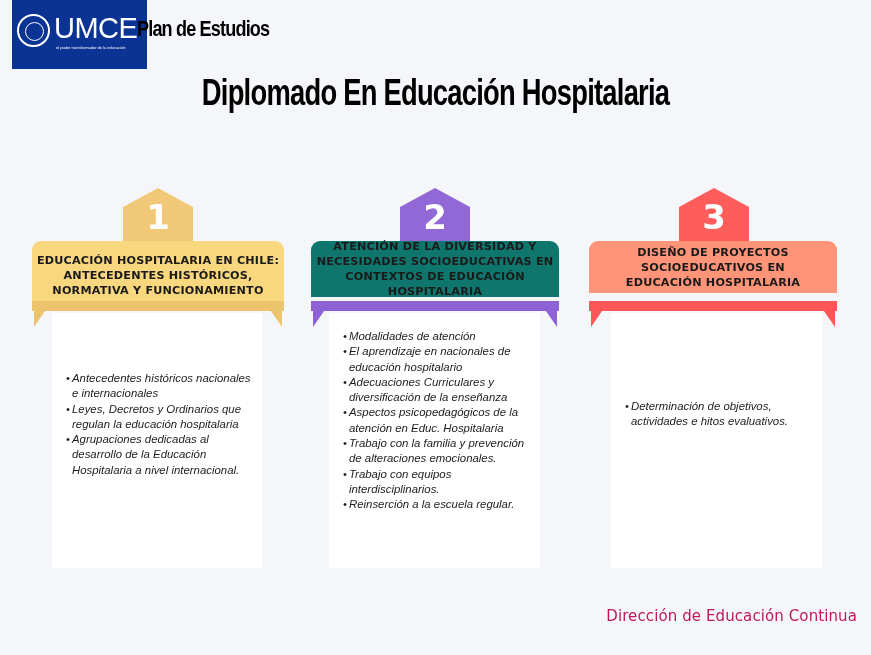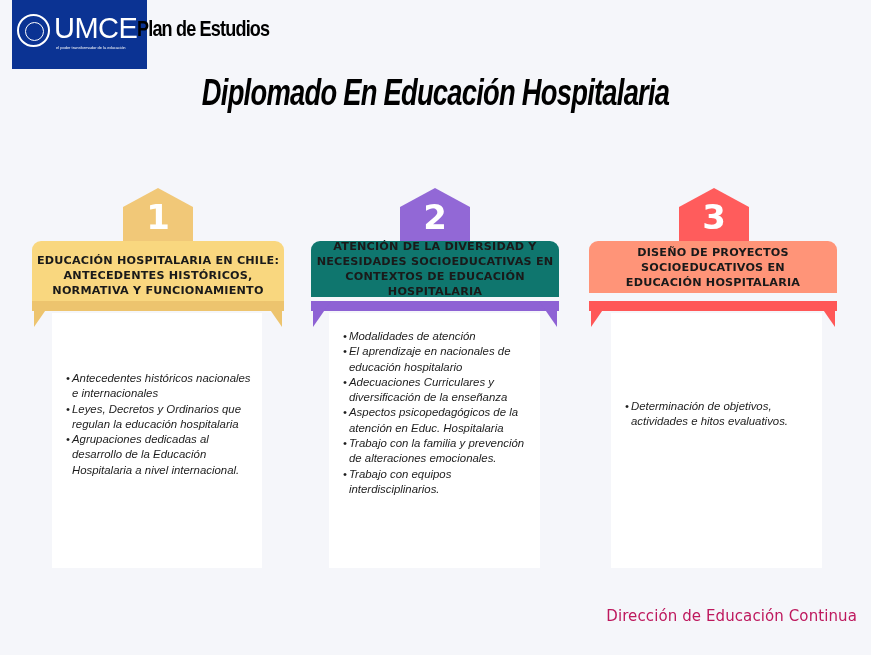--- a/index.html
+++ b/index.html
@@ -14,21 +14,21 @@
   .logo-text { position: absolute; left: 42px; top: 10px; color: #fff; font-family: "Liberation Sans", sans-serif;
                font-size: 29px; letter-spacing: -0.5px; line-height: 36px; }
   .logo-sub { position: absolute; left: 44px; top: 45px; color: #fff; font-size: 4px; white-space: nowrap; }
 
   .plan-label { position: absolute; left: 137px; top: 16px; font-family: "Liberation Sans", sans-serif;
                 font-weight: bold; font-size: 22px; letter-spacing: -1px; color: #000; transform: scaleX(0.82);
                 transform-origin: left; white-space: nowrap; }
 
   .main-title { position: absolute; left: 0; width: 871px; top: 72px; text-align: center;
                 font-family: "Liberation Sans", sans-serif; font-weight: bold; font-size: 36px;
-                letter-spacing: -1px; color: #000; font-style: italic; }
+                letter-spacing: -1px; color: #000; }
   .main-title span { display: inline-block; transform: scaleX(0.76); }
 
   .col { position: absolute; top: 188px; }
   .tab { position: absolute; top: 0; width: 70px; height: 56px;
          clip-path: polygon(0 34%, 50% 0, 100% 34%, 100% 100%, 0 100%); border-radius: 8px 8px 0 0; }
   .tab-num { position: absolute; top: 0; width: 70px; text-align: center; color: #fff;
              font-family: "DejaVu Sans", sans-serif; font-weight: bold; font-size: 34px; line-height: 58px; }
   .banner { position: absolute; top: 53px; border-radius: 9px 9px 0 0; display: flex; align-items: center;
             justify-content: center; text-align: center; font-family: "DejaVu Sans", sans-serif; font-weight: bold;
             font-size: 11.2px; line-height: 15px; color: #1a1a1a; letter-spacing: 0.2px; padding: 0 4px; }
@@ -81,20 +81,21 @@
   <div class="fold left" style="left:2px;top:113px;background:#8e62d4;transform:scaleX(-1);"></div>
   <div class="fold right" style="left:228px;top:113px;background:#8e62d4;transform:scaleX(-1);"></div>
   <div class="card" style="left:18px;top:125px;width:211px;height:255px;">
     <ul style="padding-top:16px;">
       <li>Modalidades de atención</li>
       <li>El aprendizaje en nacionales de educación hospitalario</li>
       <li>Adecuaciones Curriculares y diversificación de la enseñanza</li>
       <li>Aspectos psicopedagógicos de la atención en Educ. Hospitalaria</li>
       <li>Trabajo con la familia y prevención de alteraciones emocionales.</li>
       <li>Trabajo con equipos interdisciplinarios.</li>
+      <li>Reinserción a la escuela regular.</li>
     </ul>
   </div>
 </div>
 
 <div class="col" style="left:589px;">
   <div class="tab" style="left:90px;background:#ff5c5c;"></div>
   <div class="tab-num" style="left:90px;">3</div>
   <div class="banner" style="left:0;width:248px;height:52px;background:#ff9478;padding:0 30px;">DISEÑO DE PROYECTOS SOCIOEDUCATIVOS EN EDUCACIÓN HOSPITALARIA</div>
   <div class="band" style="left:0;top:113px;width:248px;background:#ff5757;"></div>
   <div class="fold left" style="left:2px;top:113px;background:#ff5757;transform:scaleX(-1);"></div>

